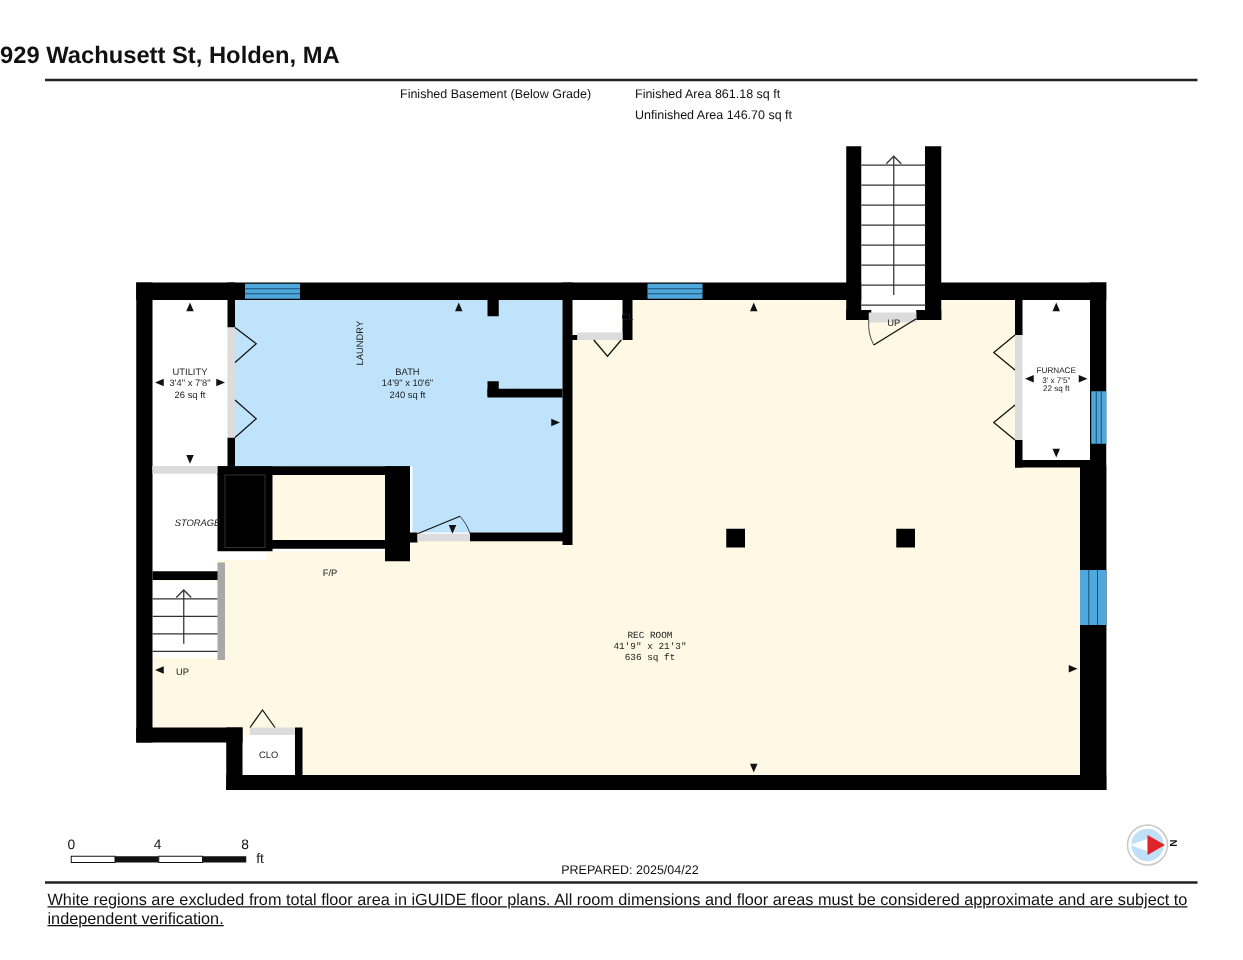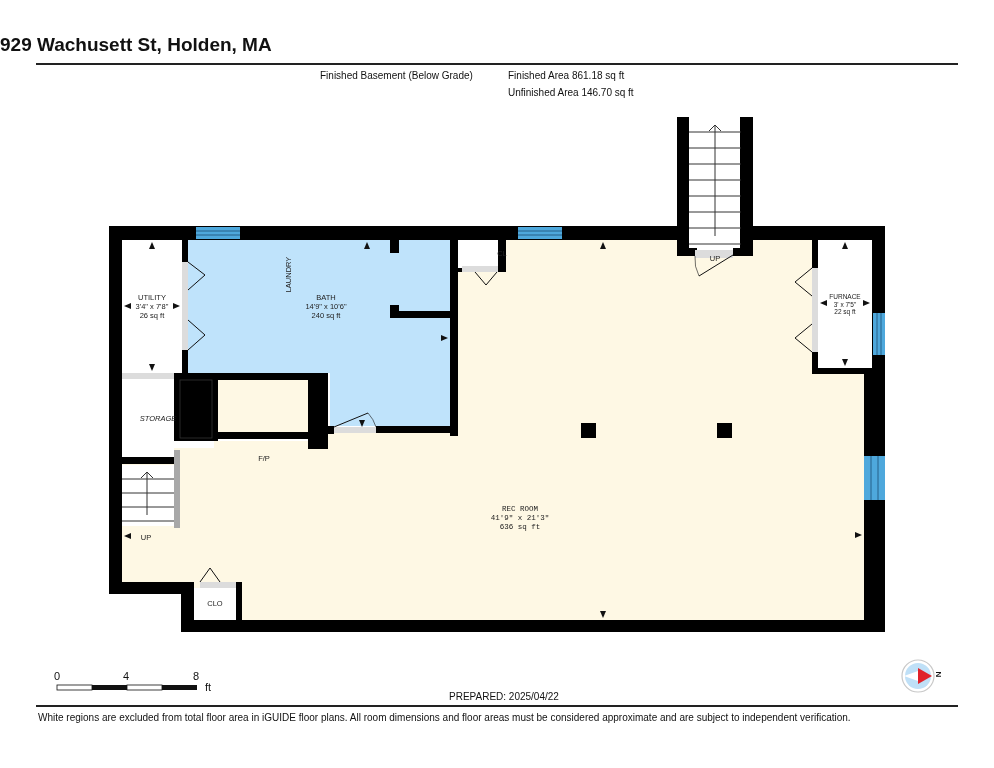--- a/index.html
+++ b/index.html
@@ -5,21 +5,21 @@
   html, body { margin:0; padding:0; background:#ffffff; }
   body { width:994px; height:768px; position:relative; overflow:hidden; font-family:"Liberation Sans", sans-serif; color:#111; }
   .title { position:absolute; left:0; top:34px; width:994px; text-align:left; font-size:19px; font-weight:bold; }
   .rule { position:absolute; left:36px; width:922px; height:2px; background:#222; }
   .sub-label { position:absolute; left:320px; top:70px; width:178px; text-align:left; font-size:10px; font-weight:normal; }
   .area { position:absolute; left:508px; font-size:10px; }
   .plan { position:absolute; left:0; top:0; }
   .room-text { position:absolute; text-align:center; font-size:7.5px; line-height:9px; color:#222; }
   .scale-num { position:absolute; top:670px; font-size:11px; }
   .prepared { position:absolute; left:449px; top:679px; font-size:10px;margin-top:12px; }
-  .disclaimer { position:absolute; left:38px; top:712px; font-size:10px; }
+  .disclaimer { position:absolute; left:38px; top:712px; font-size:13px;text-decoration:underline; }
 </style>
 </head>
 <body>
 
 <div class="title">929 Wachusett St, Holden, MA</div>
 <div class="rule" style="top:63px;"></div>
 <div class="sub-label">Finished Basement (Below Grade)</div>
 <div class="area" style="top:70px;">Finished Area 861.18 sq ft</div>
 <div class="area" style="top:87px;">Unfinished Area 146.70 sq ft</div>
 

